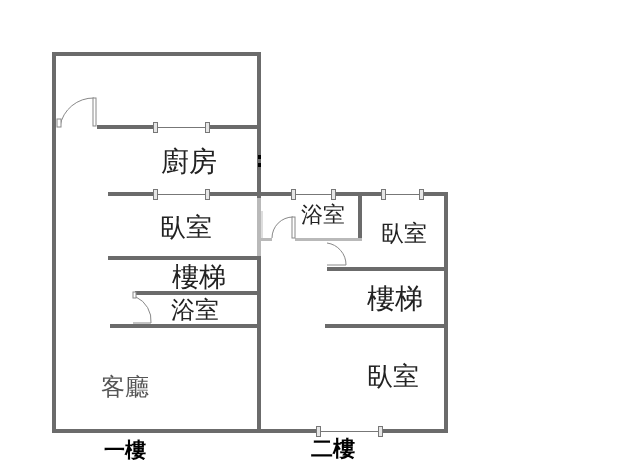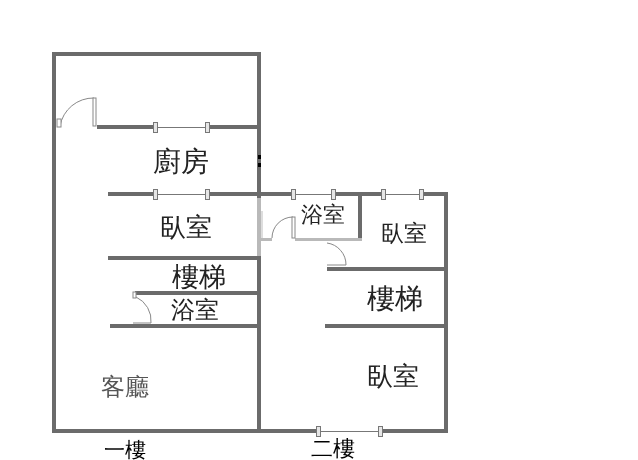--- a/index.html
+++ b/index.html
@@ -3,21 +3,21 @@
 <meta charset="utf-8">
 <style>
   html, body { margin:0; padding:0; background:#ffffff; }
   body { width:638px; height:460px; position:relative; overflow:hidden;
          font-family: "DejaVu Sans", "Liberation Sans", sans-serif; }
   .w { position:absolute; background:#6b6b6b; }
   .wl { position:absolute; background:#b9b9b9; }
   .win { position:absolute; height:1px; background:#777; }
   .cap { position:absolute; width:3px; height:9px; border:1px solid #777; background:#e6e6e6; }
   .lbl { position:absolute; color:#222; white-space:nowrap; transform:translate(-50%,-50%); line-height:1; }
-  .floor { position:absolute; color:#000; font-weight:normal; white-space:nowrap; transform:translate(-50%,-50%); line-height:1; }
+  .floor { position:absolute; color:#000; font-weight:bold; white-space:nowrap; transform:translate(-50%,-50%); line-height:1; }
   svg { position:absolute; left:0; top:0; }
 </style>
 </head>
 <body>
 
 <div class="w" style="left:52px;top:52px;width:209px;height:4px;"></div>
 <div class="w" style="left:52px;top:52px;width:4px;height:381px;"></div>
 <div class="w" style="left:257px;top:52px;width:4px;height:146px;"></div>
 <div class="wl" style="left:257px;top:198px;width:4px;height:60px;"></div>
 <div class="w" style="left:257px;top:258px;width:4px;height:175px;"></div>
@@ -76,21 +76,21 @@
 
     <path d="M272 238 A21 21 0 0 1 293 217"></path>
     <rect x="292" y="217" width="3" height="21" fill="#fff"></rect>
 
     <path d="M327 243 A22 22 0 0 1 346 265"></path>
     <line x1="327" y1="265" x2="346" y2="265"></line>
     <line x1="262" y1="211" x2="262" y2="238" stroke="#bbb"></line>
   </g>
 </svg>
 
-<div class="lbl" style="left:181px;top:162px;font-size:28px;">廚房</div>
+<div class="lbl" style="left:189px;top:162px;font-size:28px;">廚房</div>
 <div class="lbl" style="left:186px;top:227px;font-size:26px;">臥室</div>
 <div class="lbl" style="left:199px;top:276px;font-size:27px;">樓梯</div>
 <div class="lbl" style="left:195px;top:310px;font-size:24px;">浴室</div>
 <div class="lbl" style="left:125px;top:387px;font-size:24px;color:#555;">客廳</div>
 
 <div class="lbl" style="left:323px;top:215px;font-size:22px;">浴室</div>
 <div class="lbl" style="left:404px;top:233px;font-size:23px;">臥室</div>
 <div class="lbl" style="left:395px;top:299px;font-size:28px;">樓梯</div>
 <div class="lbl" style="left:393px;top:376px;font-size:26px;">臥室</div>
 

